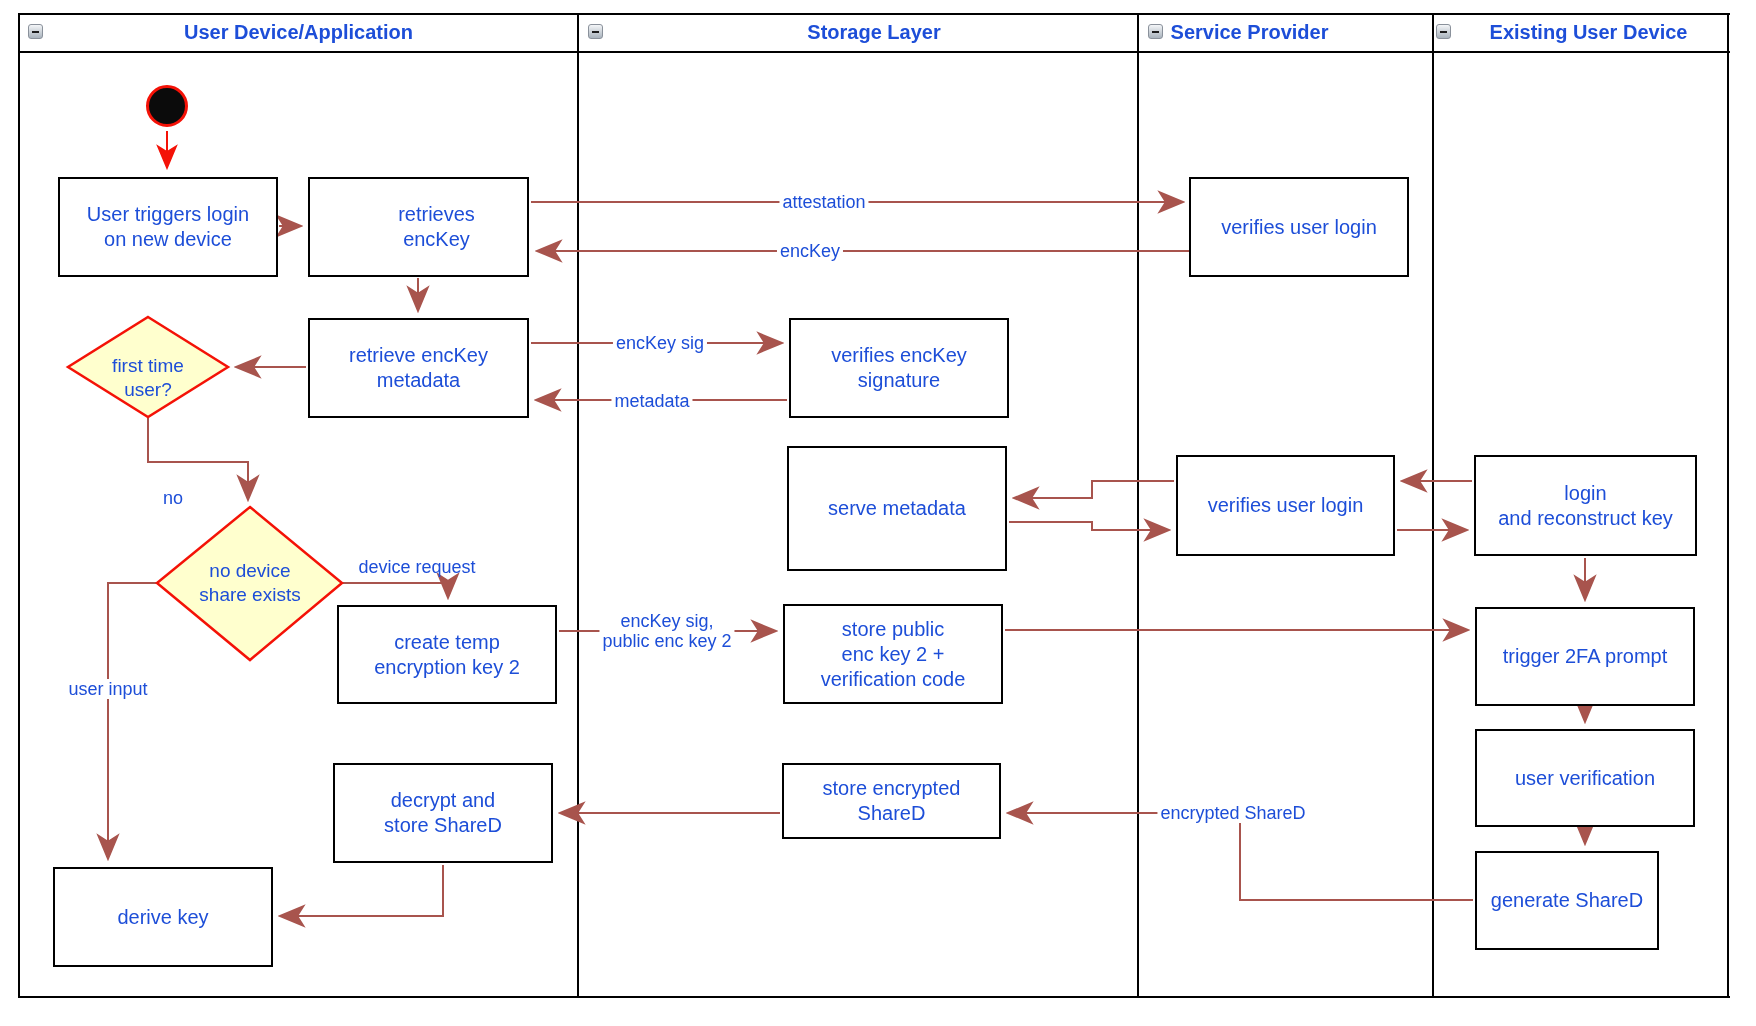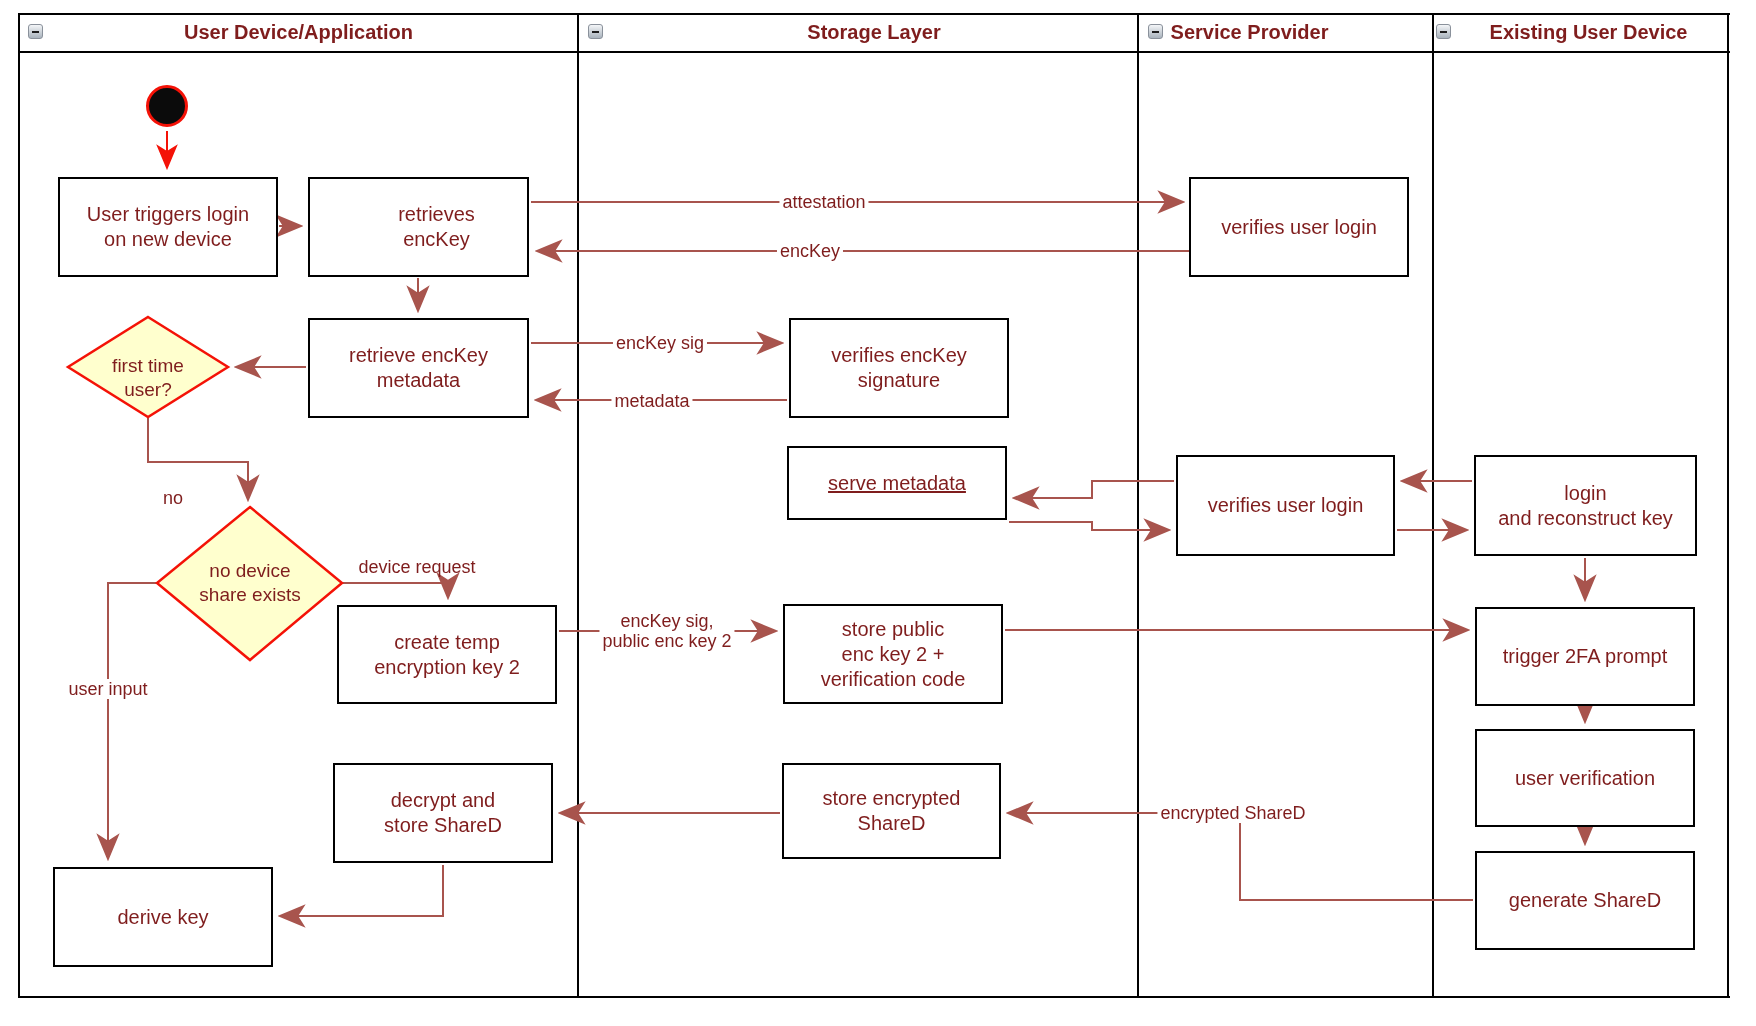--- a/index.html
+++ b/index.html
@@ -1,17 +1,17 @@
 <!DOCTYPE html>
 <html><head>
 <meta charset="utf-8">
 <style>
   html,body{margin:0;padding:0;background:#ffffff;}
   #canvas{position:relative;width:1756px;height:1026px;background:#ffffff;
-          font-family:"Liberation Sans","DejaVu Sans",sans-serif;color:#7f1d1d;overflow:hidden;border-radius:23px;}
+          font-family:"Liberation Sans","DejaVu Sans",sans-serif;color:#1d4ed8;overflow:hidden;border-radius:23px;}
   
   .vline,.hline{position:absolute;background:#000;}
   .lane-title{position:absolute;top:13px;height:39px;display:flex;align-items:center;justify-content:center;
               font-size:20px;font-weight:bold;white-space:nowrap;}
   .collapse{position:absolute;top:24px;width:15px;height:15px;border:1px solid #8a919b;border-radius:3px;
             background:linear-gradient(#f4f6f8,#a9b3bd);display:flex;align-items:center;justify-content:center;box-sizing:border-box;}
   .collapse .minus{width:7px;height:2px;background:#1c1c1c;}
   
   .node{position:absolute;background:#fff;border:2px solid #000;box-sizing:border-box;
         display:flex;align-items:center;justify-content:center;text-align:center;
@@ -105,35 +105,35 @@
   <div class="node" style="left:308px;top:318px;width:221px;height:100px;">retrieve encKey
 metadata</div>
   <div class="node" style="left:337px;top:605px;width:220px;height:99px;">create temp
 encryption key 2</div>
   <div class="node" style="left:333px;top:763px;width:220px;height:100px;">decrypt and
 store ShareD</div>
   <div class="node" style="left:53px;top:867px;width:220px;height:100px;">derive key</div>
 
   <div class="node" style="left:789px;top:318px;width:220px;height:100px;">verifies encKey
 signature</div>
-  <div class="node" style="left:787px;top:446px;width:220px;height:74px;text-decoration:underline;">serve metadata</div>
+  <div class="node" style="left:787px;top:446px;width:220px;height:125px;">serve metadata</div>
   <div class="node" style="left:783px;top:604px;width:220px;height:100px;">store public
 enc key 2 +
 verification code</div>
-  <div class="node" style="left:782px;top:763px;width:219px;height:96px;">store encrypted
+  <div class="node" style="left:782px;top:763px;width:219px;height:76px;">store encrypted
 ShareD</div>
 
   <div class="node" style="left:1189px;top:177px;width:220px;height:100px;">verifies user login</div>
   <div class="node" style="left:1176px;top:455px;width:219px;height:101px;">verifies user login</div>
 
   <div class="node" style="left:1474px;top:455px;width:223px;height:101px;">login
 and reconstruct key</div>
   <div class="node" style="left:1475px;top:607px;width:220px;height:99px;">trigger 2FA prompt</div>
   <div class="node" style="left:1475px;top:729px;width:220px;height:98px;">user verification</div>
-  <div class="node" style="left:1475px;top:851px;width:220px;height:99px;">generate ShareD</div>
+  <div class="node" style="left:1475px;top:851px;width:184px;height:99px;">generate ShareD</div>
 
   <div class="dtext" style="left:148px;top:367px;margin-top:11px;">first time
 user?</div>
   <div class="dtext" style="left:250px;top:583px;">no device
 share exists</div>
 
   <div class="elabel" style="left:824px;top:202px;">attestation</div>
   <div class="elabel" style="left:810px;top:251px;">encKey</div>
   <div class="elabel" style="left:660px;top:343px;">encKey sig</div>
   <div class="elabel" style="left:652px;top:401px;">metadata</div>

